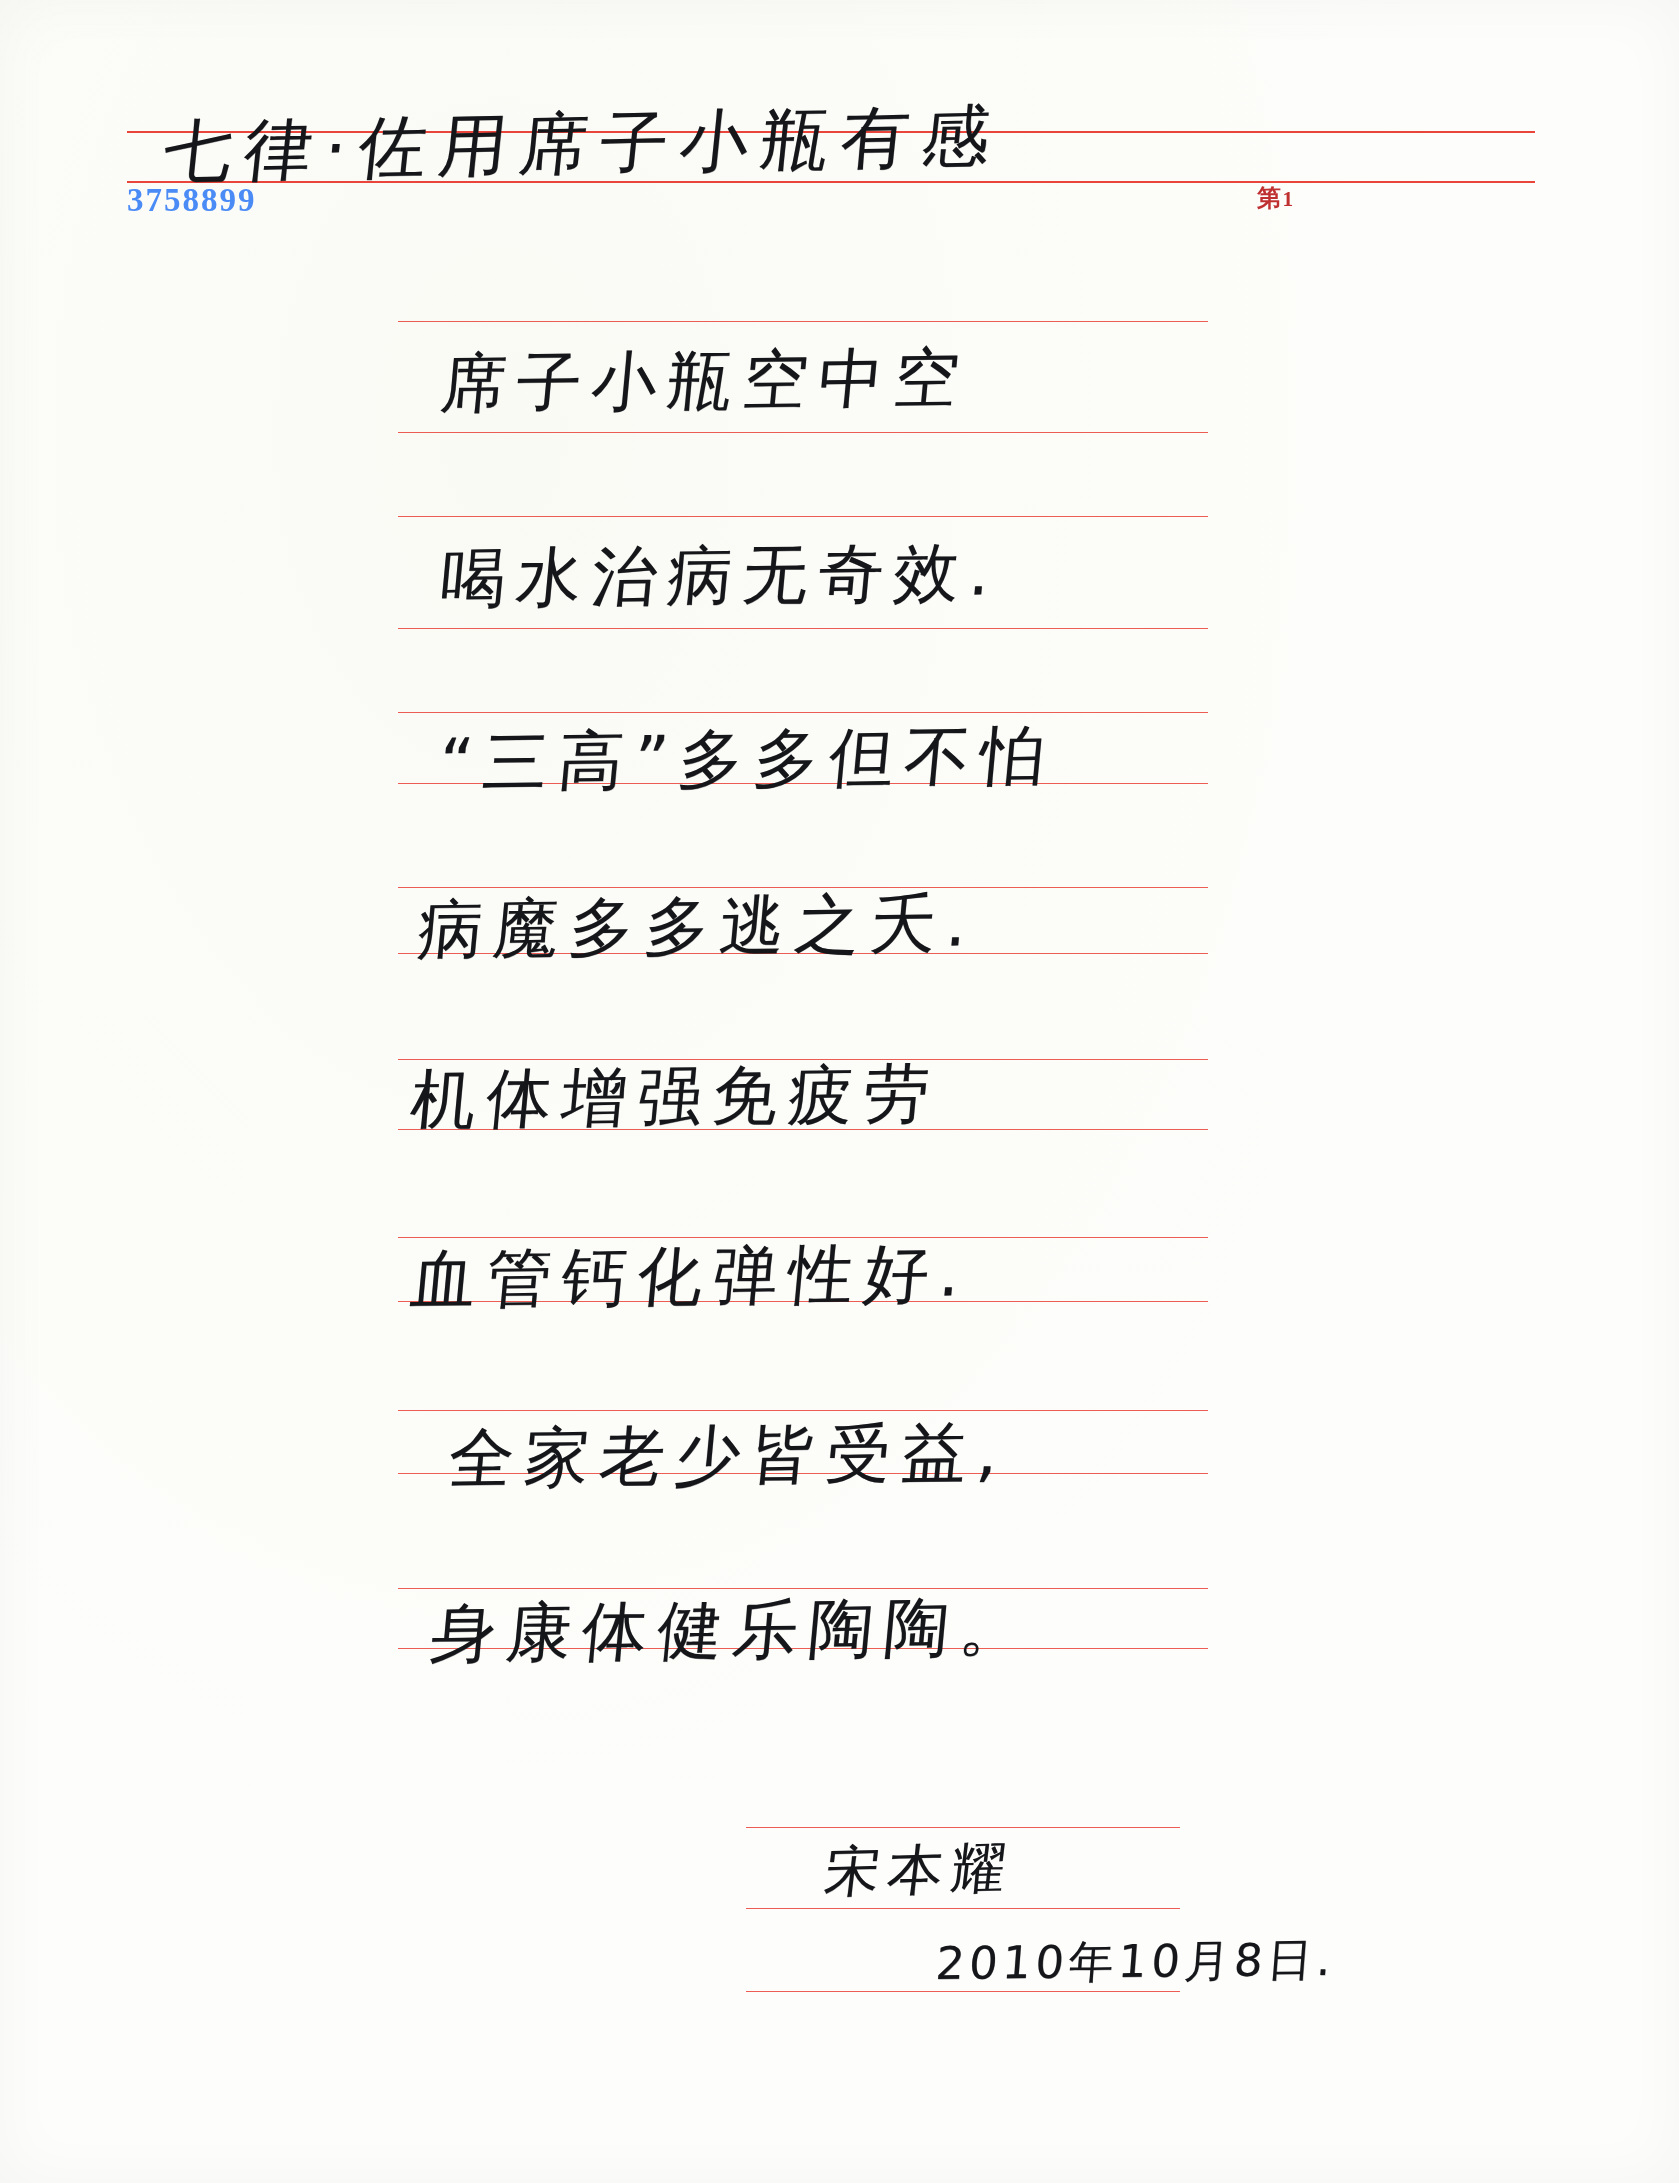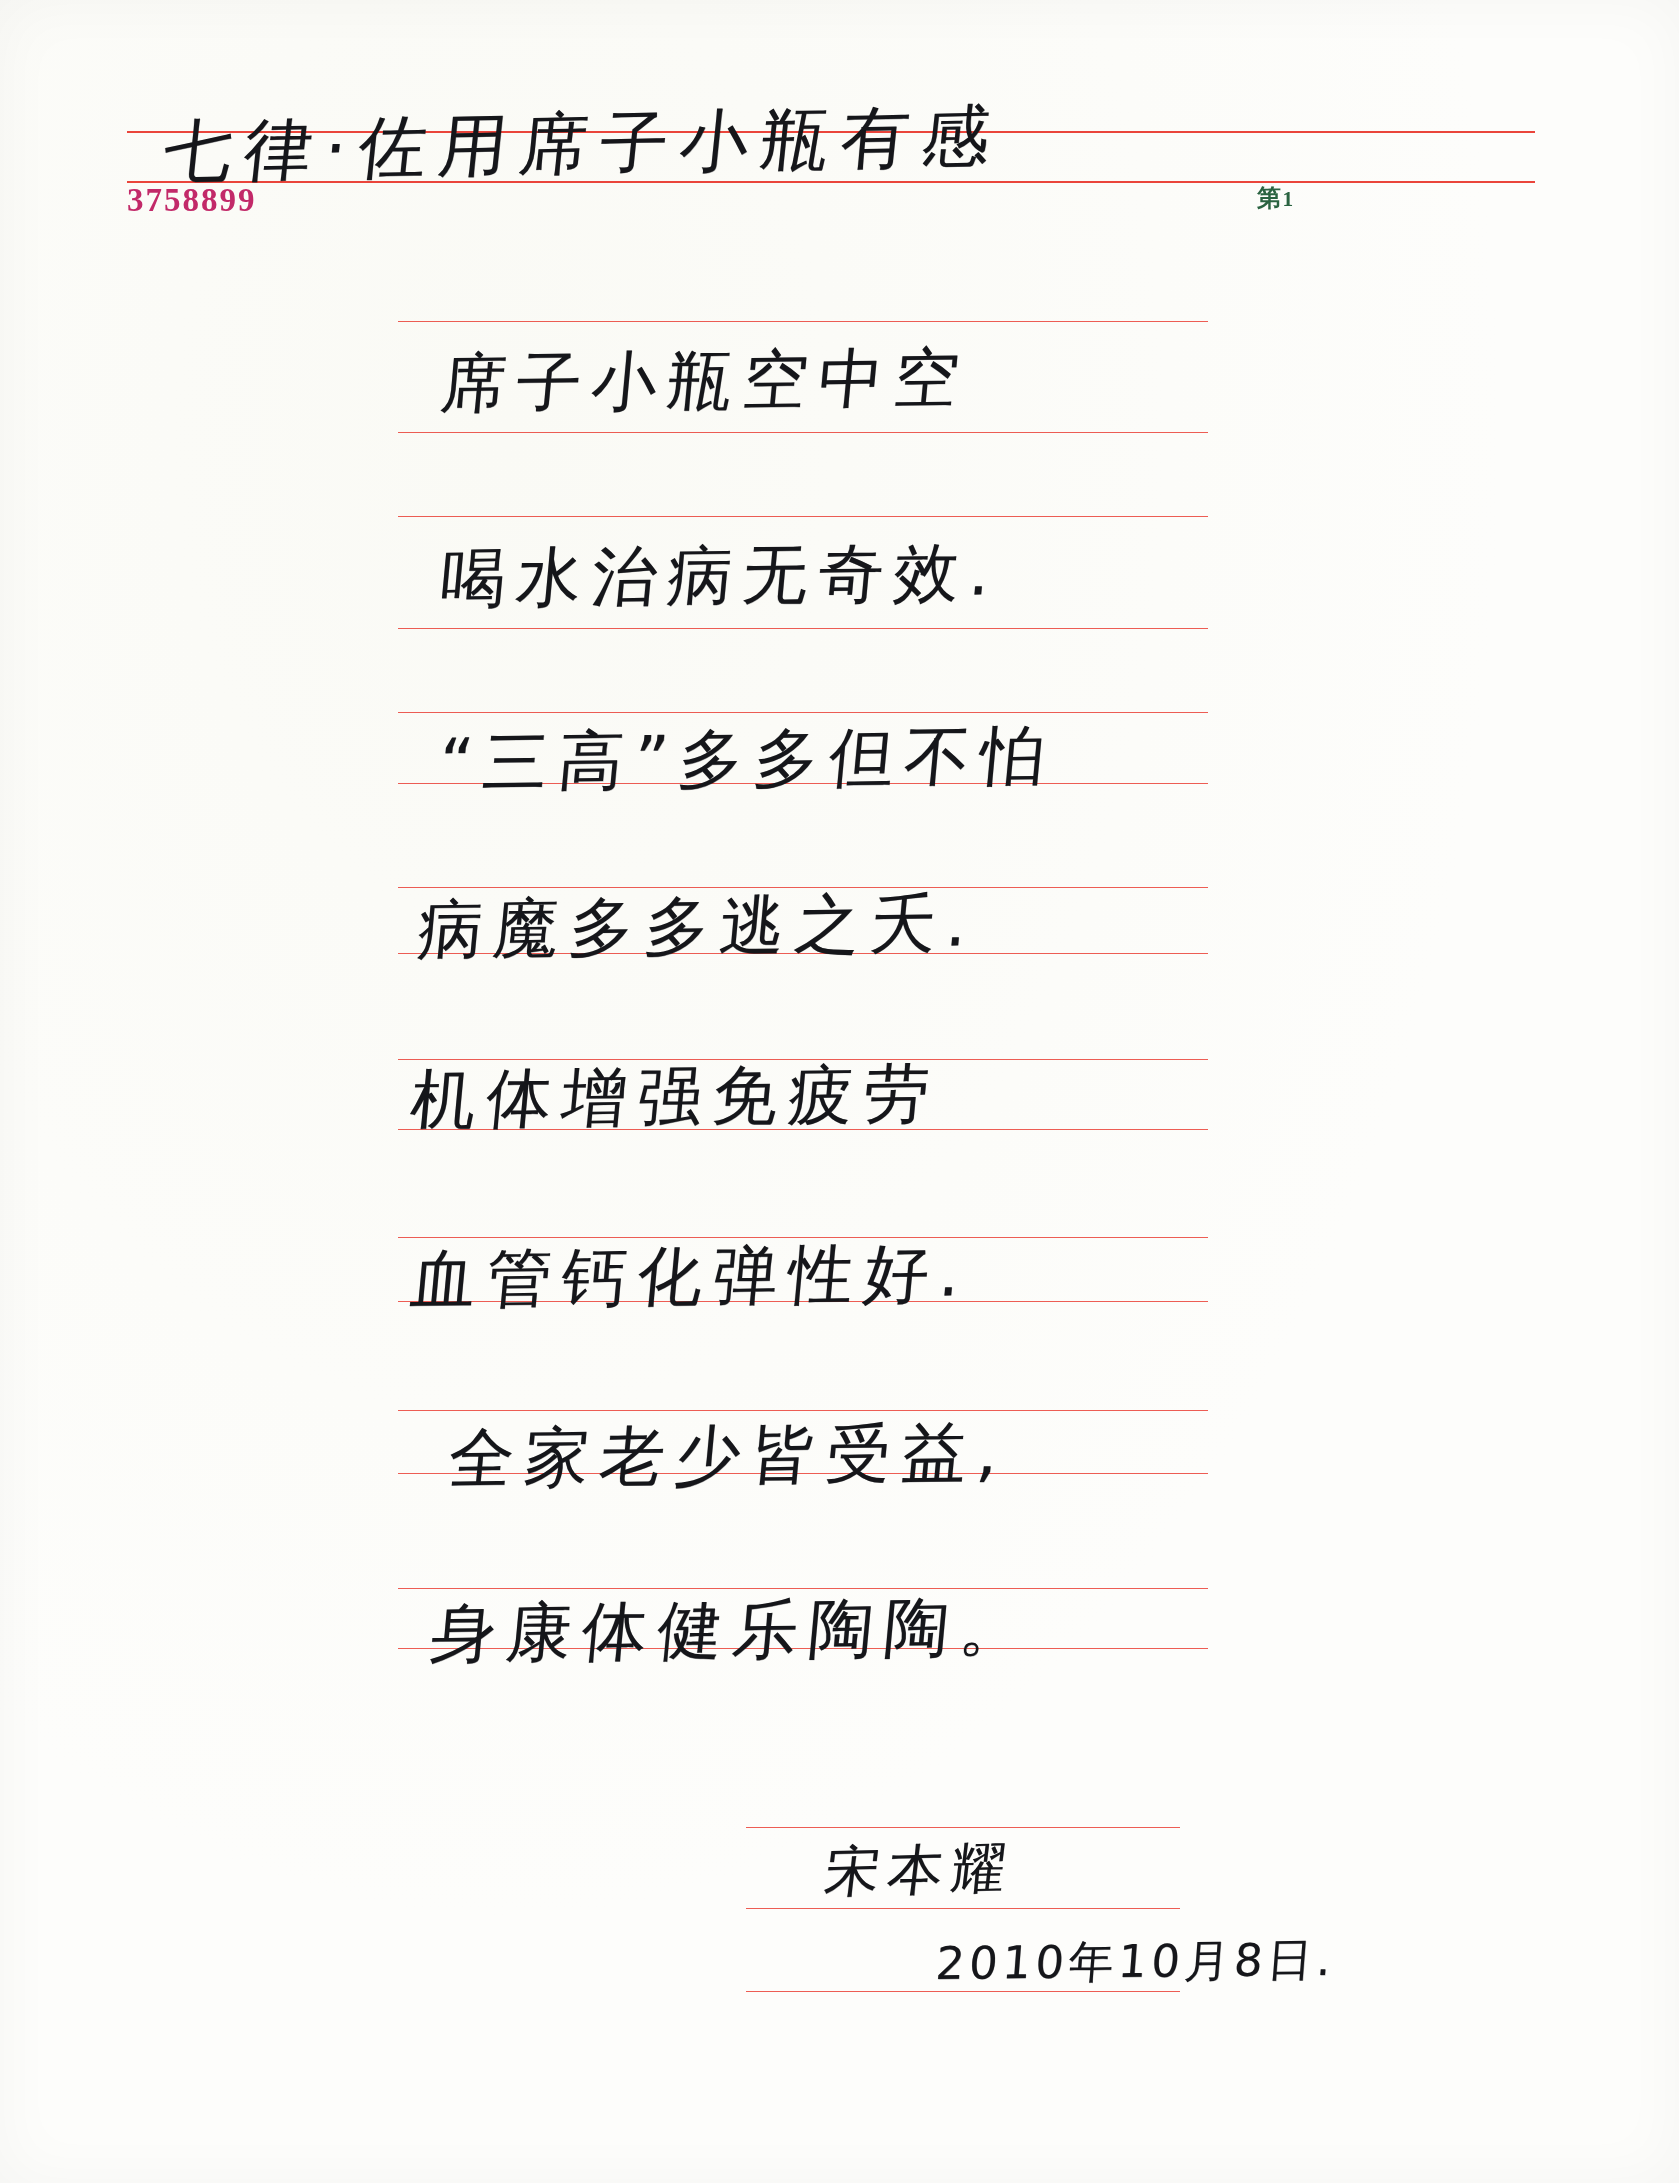--- a/index.html
+++ b/index.html
@@ -71,30 +71,30 @@
   .hw-date {
     font-size: 45px;
     letter-spacing: 0.10em;
     transform: skewX(-5deg) rotate(-0.6deg);
     font-weight: 500;
   }
 
   
   .stamp-number {
     position: absolute;
-    color: #be185d;
+    color: #3b82f6;
     font-family: "Liberation Serif", serif;
     font-size: 33px;
     letter-spacing: 0.06em;
     font-weight: 700;
     opacity: 0.92;
   }
   .page-marker {
     position: absolute;
-    color: #14532d;
+    color: #b91c1c;
     font-family: "Liberation Serif", serif;
     font-size: 24px;
     font-weight: 700;
     opacity: 0.9;
   }
   .page-marker .num {
     font-size: 21.3px;
     padding-left: 1.4px;
   }
 

